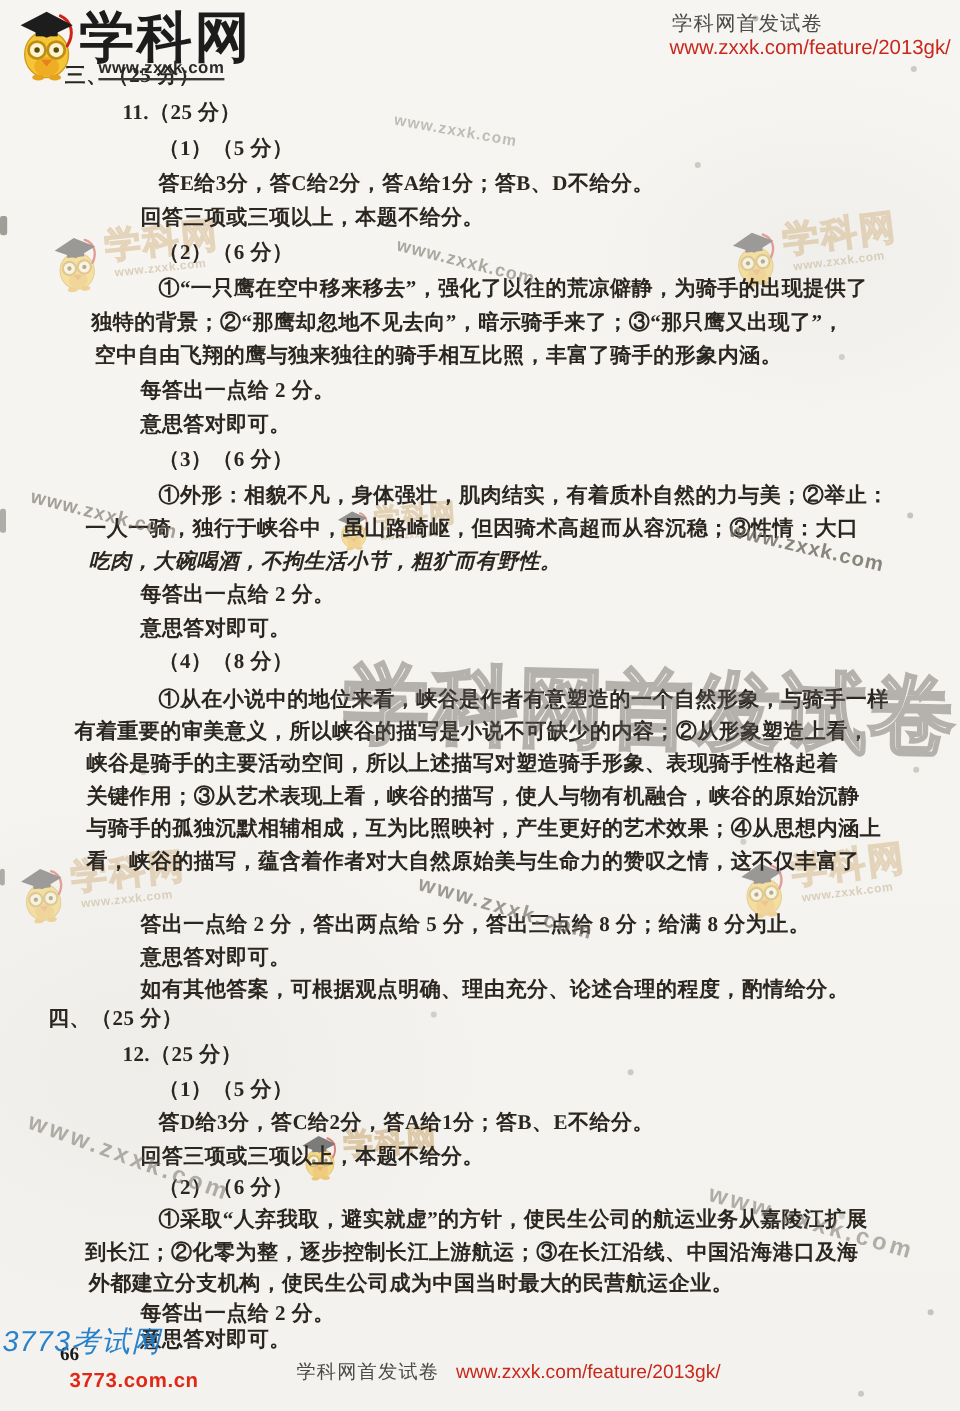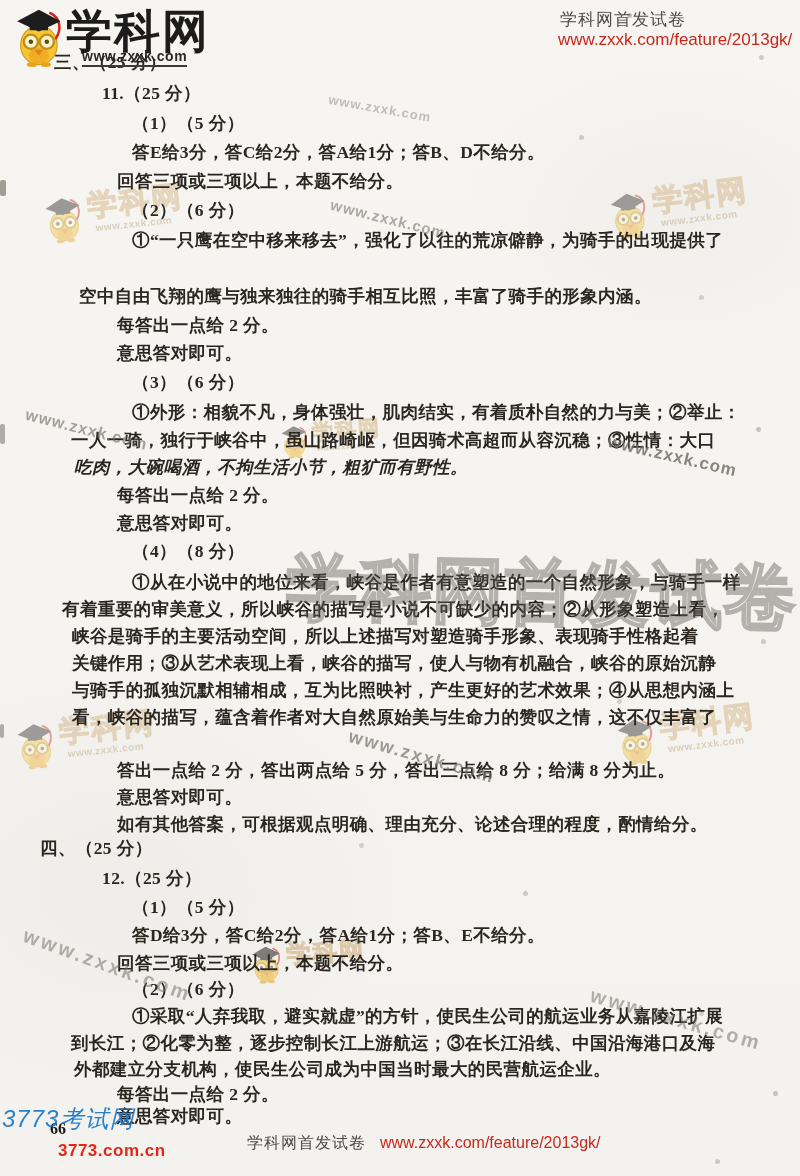--- a/index.html
+++ b/index.html
@@ -253,20 +253,21 @@
 <div class="abs hdr-right-url">www.zxxk.com/feature/2013gk/</div>
 
 <div class="text-layer">
     <div class="line" style="left: 54px; top: 50px;">三、（25 分）</div>
     <div class="line" style="left: 102px; top: 81px;">11.（25 分）</div>
     <div class="line" style="left: 132px; top: 111px;">（1）（5 分）</div>
     <div class="line" style="left: 132px; top: 140px;">答E给3分，答C给2分，答A给1分；答B、D不给分。</div>
     <div class="line" style="left: 117px; top: 169px;">回答三项或三项以上，本题不给分。</div>
     <div class="line" style="left: 132px; top: 198px;">（2）（6 分）</div>
     <div class="line" style="left: 132px; top: 228px;">①“一只鹰在空中移来移去”，强化了以往的荒凉僻静，为骑手的出现提供了</div>
+    <div class="line" style="left: 76px; top: 256px;">独特的背景；②“那鹰却忽地不见去向”，暗示骑手来了；③“那只鹰又出现了”，</div>
     <div class="line" style="left: 79px; top: 284px;">空中自由飞翔的鹰与独来独往的骑手相互比照，丰富了骑手的形象内涵。</div>
     <div class="line" style="left: 117px; top: 313px;">每答出一点给 2 分。</div>
     <div class="line" style="left: 117px; top: 341px;">意思答对即可。</div>
     <div class="line" style="left: 132px; top: 370px;">（3）（6 分）</div>
     <div class="line" style="left: 132px; top: 400px;">①外形：相貌不凡，身体强壮，肌肉结实，有着质朴自然的力与美；②举止：</div>
     <div class="line" style="left: 71px; top: 428px;">一人一骑，独行于峡谷中，虽山路崎岖，但因骑术高超而从容沉稳；③性情：大口</div>
     <div class="line" style="left: 74px; top: 455px; font-style: italic;">吃肉，大碗喝酒，不拘生活小节，粗犷而有野性。</div>
     <div class="line" style="left: 117px; top: 483px;">每答出一点给 2 分。</div>
     <div class="line" style="left: 117px; top: 511px;">意思答对即可。</div>
     <div class="line" style="left: 132px; top: 539px;">（4）（8 分）</div>

